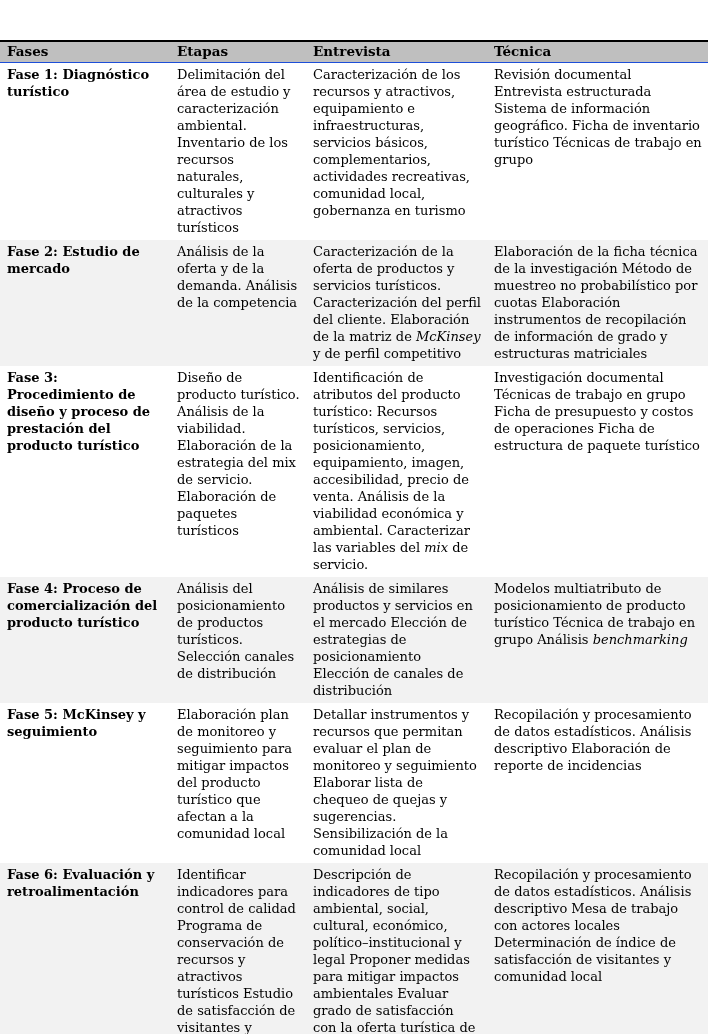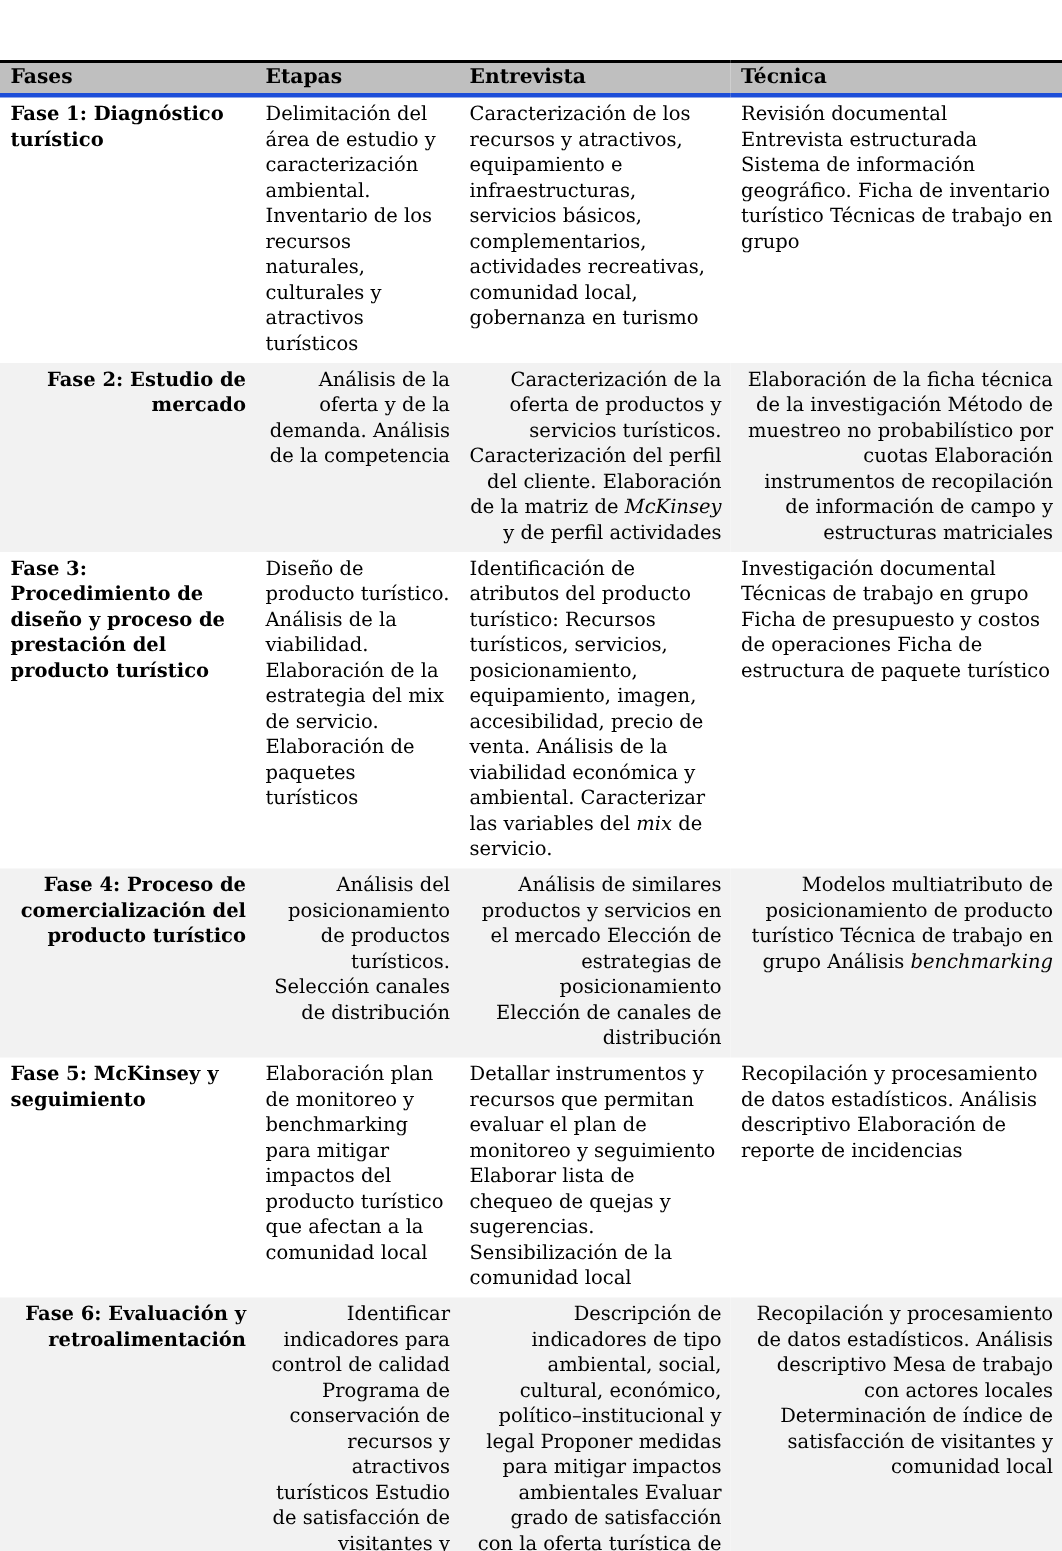--- a/index.html
+++ b/index.html
@@ -27,34 +27,33 @@
   }
   col.c1 { width: 170px; }
   col.c2 { width: 136px; }
   col.c3 { width: 181px; }
   col.c4 { width: 221px; }
   thead th {
     background: #bfbfbf;
     text-align: left;
     font-weight: bold;
     font-size: 13.5px;
-    border-bottom: 3px solid #1d4ed8;
+    border-bottom: 1px solid #1d4ed8;
     padding: 1px 6px 2px 7px;
     vertical-align: top;
   }
   tbody td {
     vertical-align: top;
     padding: 3px 6px 4px 7px;
   }
   tbody td.fase {
     font-weight: bold;
   }
   tbody tr.alt {
     background: #f2f2f2;
-    text-align: right;
   }
   tbody i {
   }
 </style>
 </head>
 <body>
 
 <div class="page">
   <table class="methodology">
     <colgroup>
@@ -74,38 +73,38 @@
     <tbody>
         <tr>
           <td class="fase">Fase 1: Diagnóstico turístico</td>
           <td><span>Delimitación del área de estudio y caracterización ambiental. Inventario de los recursos naturales, culturales y atractivos turísticos</span></td>
           <td><span>Caracterización de los recursos y atractivos, equipamiento e infraestructuras, servicios básicos, complementarios, actividades recreativas, comunidad local, gobernanza en turismo</span></td>
           <td><span>Revisión documental Entrevista estructurada Sistema de información geográfico. Ficha de inventario turístico Técnicas de trabajo en grupo</span></td>
         </tr>
         <tr class="alt">
           <td class="fase">Fase 2: Estudio de mercado</td>
           <td><span>Análisis de la oferta y de la demanda. Análisis de la competencia</span></td>
-          <td><span>Caracterización de la oferta de productos y servicios turísticos. Caracterización del perfil del cliente. Elaboración de la matriz de </span><i>McKinsey</i><span> y de perfil actividades</span></td>
-          <td><span>Elaboración de la ficha técnica de la investigación Método de muestreo no probabilístico por cuotas Elaboración instrumentos de recopilación de información de campo y estructuras matriciales</span></td>
+          <td><span>Caracterización de la oferta de productos y servicios turísticos. Caracterización del perfil del cliente. Elaboración de la matriz de </span><i>McKinsey</i><span> y de perfil competitivo</span></td>
+          <td><span>Elaboración de la ficha técnica de la investigación Método de muestreo no probabilístico por cuotas Elaboración instrumentos de recopilación de información de grado y estructuras matriciales</span></td>
         </tr>
         <tr>
           <td class="fase">Fase 3: Procedimiento de diseño y proceso de prestación del producto turístico</td>
           <td><span>Diseño de producto turístico. Análisis de la viabilidad. Elaboración de la estrategia del mix de servicio. Elaboración de paquetes turísticos</span></td>
           <td><span>Identificación de atributos del producto turístico: Recursos turísticos, servicios, posicionamiento, equipamiento, imagen, accesibilidad, precio de venta. Análisis de la viabilidad económica y ambiental. Caracterizar las variables del </span><i>mix</i><span> de servicio.</span></td>
           <td><span>Investigación documental Técnicas de trabajo en grupo Ficha de presupuesto y costos de operaciones Ficha de estructura de paquete turístico</span></td>
         </tr>
         <tr class="alt">
           <td class="fase">Fase 4: Proceso de comercialización del producto turístico</td>
           <td><span>Análisis del posicionamiento de productos turísticos. Selección canales de distribución</span></td>
           <td><span>Análisis de similares productos y servicios en el mercado Elección de estrategias de posicionamiento Elección de canales de distribución</span></td>
           <td><span>Modelos multiatributo de posicionamiento de producto turístico Técnica de trabajo en grupo Análisis </span><i>benchmarking</i></td>
         </tr>
         <tr>
           <td class="fase">Fase 5: McKinsey y seguimiento</td>
-          <td><span>Elaboración plan de monitoreo y benchmarking para mitigar impactos del producto turístico que afectan a la comunidad local</span></td>
+          <td><span>Elaboración plan de monitoreo y seguimiento para mitigar impactos del producto turístico que afectan a la comunidad local</span></td>
           <td><span>Detallar instrumentos y recursos que permitan evaluar el plan de monitoreo y seguimiento Elaborar lista de chequeo de quejas y sugerencias. Sensibilización de la comunidad local</span></td>
           <td><span>Recopilación y procesamiento de datos estadísticos. Análisis descriptivo Elaboración de reporte de incidencias</span></td>
         </tr>
         <tr class="alt">
           <td class="fase">Fase 6: Evaluación y retroalimentación</td>
           <td><span>Identificar indicadores para control de calidad Programa de conservación de recursos y atractivos turísticos Estudio de satisfacción de visitantes y comunidad local</span></td>
           <td><span>Descripción de indicadores de tipo ambiental, social, cultural, económico, político–institucional y legal Proponer medidas para mitigar impactos ambientales Evaluar grado de satisfacción con la oferta turística de naturaleza</span></td>
           <td><span>Recopilación y procesamiento de datos estadísticos. Análisis descriptivo Mesa de trabajo con actores locales Determinación de índice de satisfacción de visitantes y comunidad local</span></td>
         </tr>
       </tbody>

